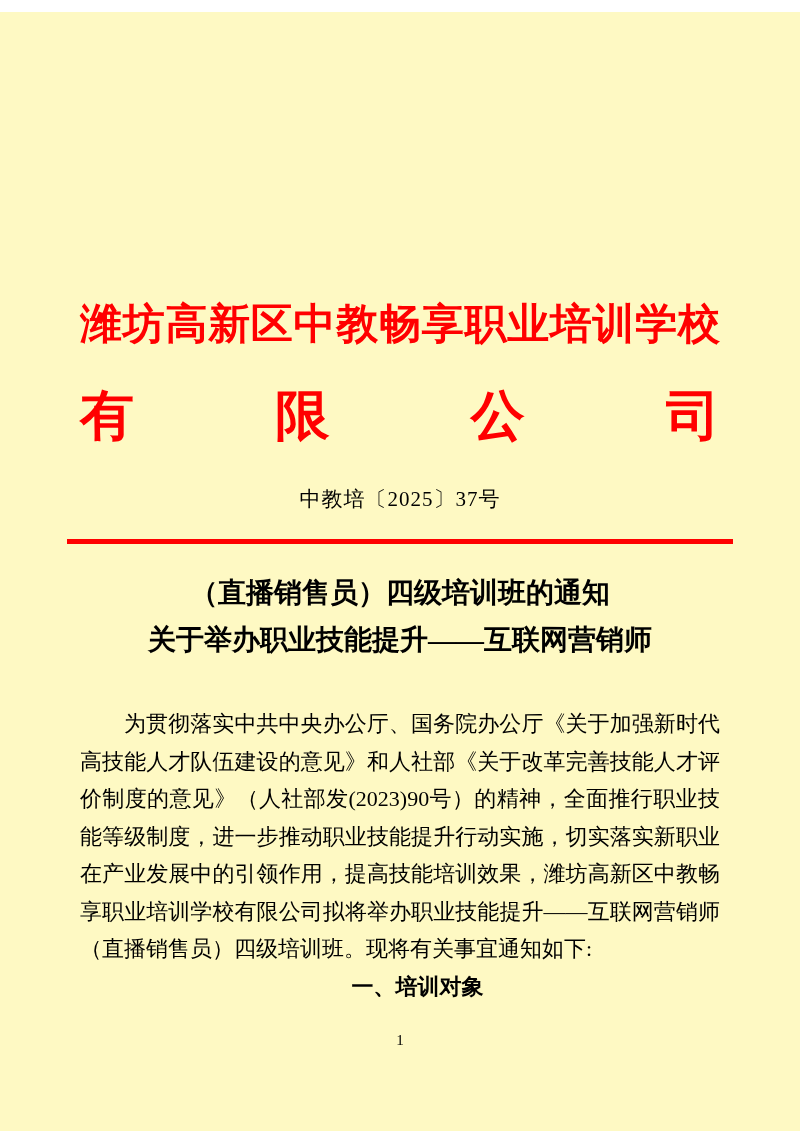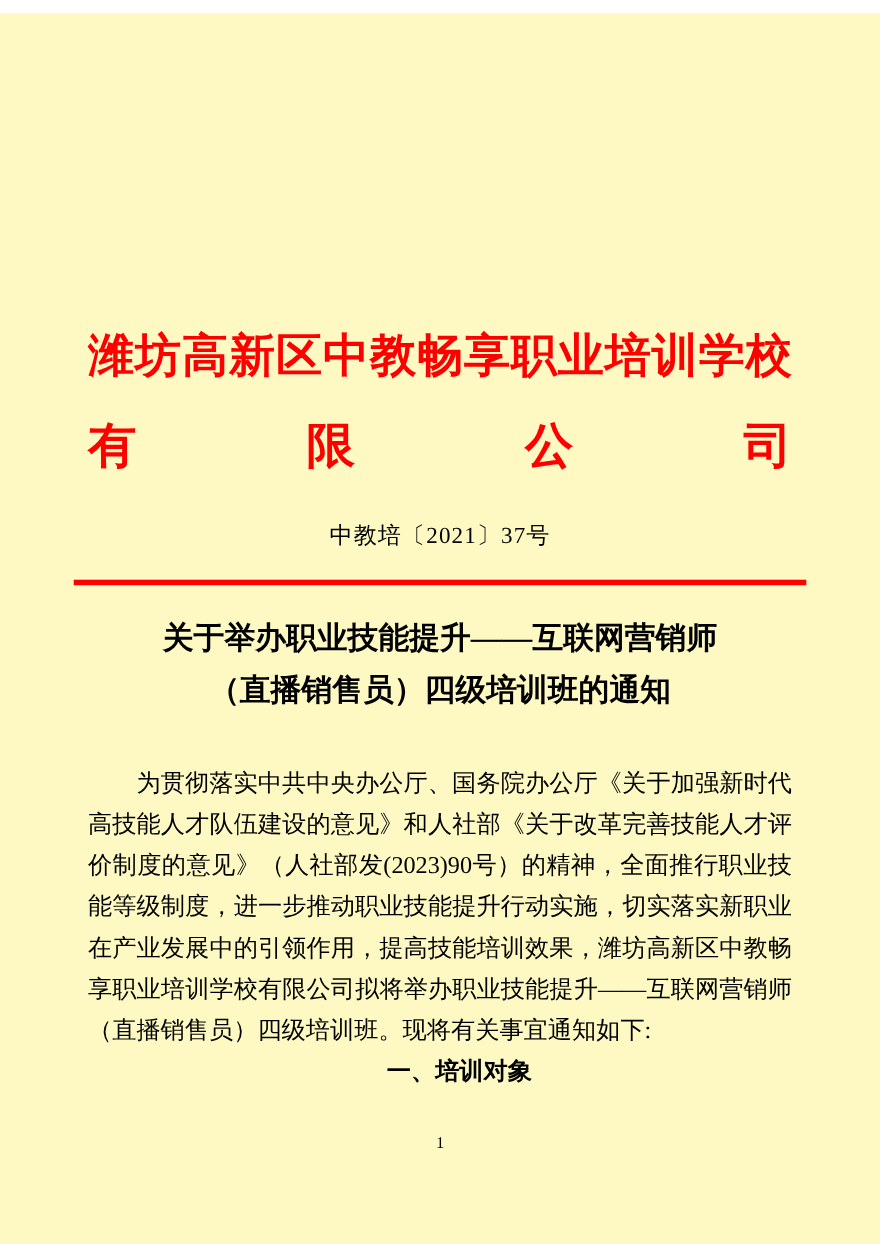--- a/index.html
+++ b/index.html
@@ -23,27 +23,27 @@
     font-size: 42px;
     line-height: 1.3;
     font-weight: 700;
     color: #ff0000;
     text-align: justify;
     text-align-last: justify;
     font-family: "Liberation Serif", "DejaVu Serif", serif;
   }
   .org-line2 {
     margin: 30px 80px 0 80px;
-    font-size: 44px;
+    font-size: 54px;
     line-height: 1.25;
     font-weight: 700;
     color: #ff0000;
     text-align: justify;
     text-align-last: justify;
-    font-family: Liberation Mono, monospace;
+    font-family: Liberation Sans, sans-serif;
   }
   .doc-number {
     margin-top: 36px;
     font-size: 21px;
     line-height: 1.35;
     text-align: center;
     color: #000000;
     letter-spacing: 1px;
   }
   .red-divider {
@@ -95,27 +95,27 @@
 </style>
 </head>
 <body>
 
 <div class="page">
 
   <div class="org-line1">潍坊高新区中教畅享职业培训学校</div>
 
   <div class="org-line2">有限公司</div>
 
-  <div class="doc-number">中教培〔2021〕37号</div>
+  <div class="doc-number">中教培〔2025〕37号</div>
 
   <div class="red-divider"></div>
 
   <div class="doc-title">
+    <div>（直播销售员）四级培训班的通知</div>
     <div>关于举办职业技能提升——互联网营销师</div>
-    <div>（直播销售员）四级培训班的通知</div>
   </div>
 
   <div class="body-text">
     <p class="para-indent">为贯彻落实中共中央办公厅、国务院办公厅《关于加强新时代高技能人才队伍建设的意见》和人社部《关于改革完善技能人才评价制度的意见》（人社部发(2023)90号）的精神，全面推行职业技能等级制度，进一步推动职业技能提升行动实施，切实落实新职业在产业发展中的引领作用，提高技能培训效果，潍坊高新区中教畅享职业培训学校有限公司拟将举办职业技能提升——互联网营销师（直播销售员）四级培训班。现将有关事宜通知如下:</p>
     <p class="section-heading">一、培训对象</p>
   </div>
 
   <div class="page-number">1</div>
 
 </div>

